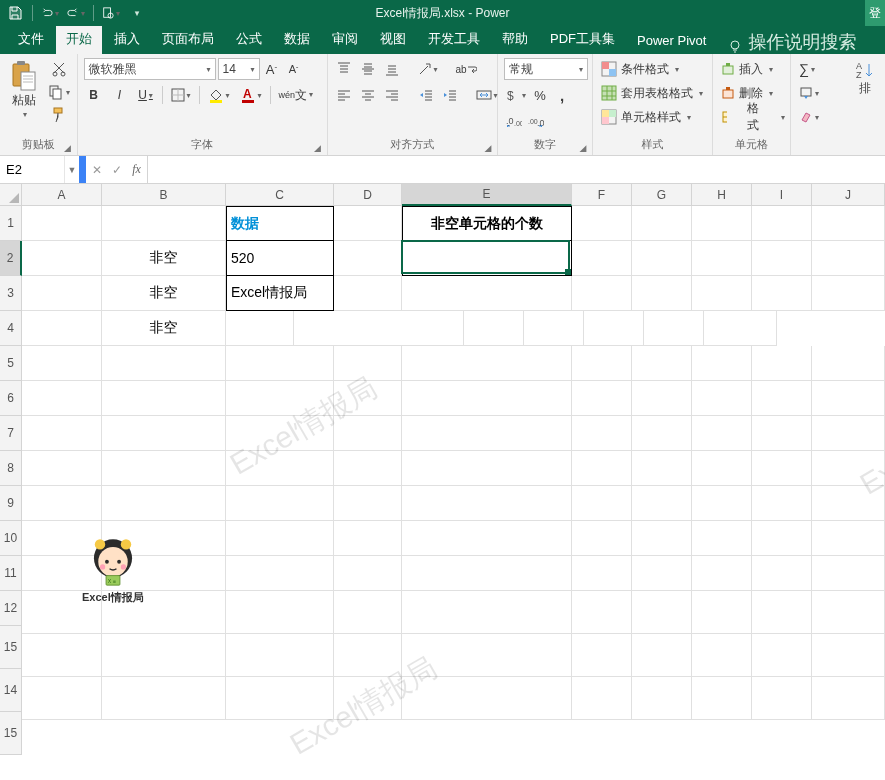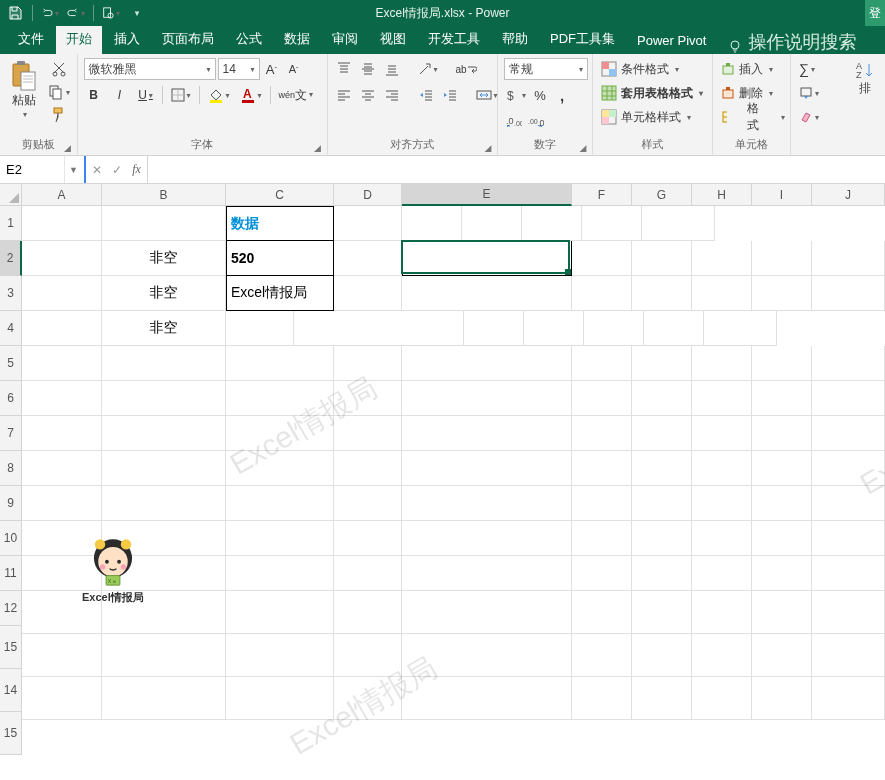--- a/index.html
+++ b/index.html
@@ -30,21 +30,21 @@
   .vstack { display: flex; flex-direction: column; gap: 1px; }
   .hstack { display: flex; align-items: center; gap: 2px; }
   .combo { height: 22px; border: 1px solid #bdbdbd; background: #fff; display: flex; align-items: center; padding: 0 4px; font-size: 12px; color: #444; }
   .combo .arrow { margin-left: auto; font-size: 8px; color: #666; padding-left: 4px; }
   .big-btn { display: flex; flex-direction: column; align-items: center; gap: 2px; padding: 2px 4px; }
   .big-btn .lbl { font-size: 12px; color: #3b3b3b; text-align: center; line-height: 1.1; }
   svg { display: block; }
 
   
   .formula-bar { height: 28px; border-bottom: 1px solid #d4d4d4; display: flex; align-items: stretch; background: #fff; }
-  .name-box { width: 86px; border-right: 2px solid #3b82f6; display: flex; align-items: center; }
+  .name-box { width: 86px; border-right: 7px solid #3b82f6; display: flex; align-items: center; }
   .name-box input { border: none; outline: none; width: 64px; padding: 0 6px; font-size: 13px; height: 100%; }
   .name-box .arrow { width: 18px; text-align: center; color: #777; font-size: 9px; border-left: 1px solid #e6e6e6; height: 100%; display: flex; align-items: center; justify-content: center; }
   .fx-btns { display: flex; align-items: center; border-right: 1px solid #d4d4d4; padding: 0 6px; gap: 10px; color: #9a9a9a; }
   .fx-btns .fx { font-style: italic; color: #666; font-family: "Times New Roman", serif; }
   .formula-input { flex: 1; padding: 0 6px; display: flex; align-items: center; }
 
   
   .grid-wrap { position: relative; height: calc(780px - 26px - 28px - 102px - 28px); overflow: hidden; }
   .select-all { position: absolute; left: 0; top: 0; width: 22px; height: 22px; background: #f3f3f3; border-right: 1px solid #d4d4d4; border-bottom: 1px solid #d4d4d4; }
   .select-all::after { content: ""; position: absolute; right: 2px; bottom: 2px; border: 5px solid transparent; border-right-color: #b7b7b7; border-bottom-color: #b7b7b7; }
@@ -328,21 +328,21 @@
   <div class="group" style="min-width:120px;">
     <div class="group-body" style="flex-direction:column;gap:2px;">
       <div class="hstack btn drop" style="width:112px;justify-content:flex-start;gap:4px;">
         <svg width="16" height="16">
             <rect x="1" y="1" width="14" height="14" fill="none" stroke="#888"></rect>
             <rect x="1" y="1" width="7" height="7" fill="#f28e8e"></rect>
             <rect x="8" y="8" width="7" height="7" fill="#8ec3f2"></rect>
           </svg>
         <span>条件格式</span>
       </div>
-      <div class="hstack btn drop" style="width:112px;justify-content:flex-start;gap:4px;font-weight:bold;">
+      <div class="hstack btn drop" style="width:112px;justify-content:flex-start;gap:4px;">
         <svg width="16" height="16">
             <rect x="1" y="1" width="14" height="14" fill="#c6e0b4" stroke="#70ad47"></rect>
             <path stroke="#70ad47" d="M1 6h14M1 11h14M6 1v14M11 1v14"></path>
           </svg>
         <span>套用表格格式</span>
       </div>
       <div class="hstack btn drop" style="width:112px;justify-content:flex-start;gap:4px;">
         <svg width="16" height="16">
             <rect x="1" y="1" width="14" height="14" fill="none" stroke="#888"></rect>
             <rect x="1" y="1" width="7" height="7" fill="#ffe699"></rect>
@@ -477,30 +477,31 @@
         <rect x="22" y="48" width="16" height="11" rx="1" fill="#9acb5b" stroke="#5f8f2e"></rect>
         <text x="24" y="56" font-size="6" fill="#2e6b12">X ≡</text>
       </svg>
       <span class="name">Excel情报局</span>
     </div>
   <div class="row">
         <div class="cell" style="width: 80px; height: 35px; font-size: 12px;"></div>
         <div class="cell" style="width: 124px; height: 35px; font-size: 14px;"></div>
         <div class="cell b-top b-left b-right b-bottom header-cell" style="width: 108px; height: 35px; font-size: 14px;">数据</div>
         <div class="cell" style="width: 68px; height: 35px; font-size: 12px;"></div>
+        <div class="cell b-top b-left b-right b-bottom center bold" style="width: 170px; height: 35px; font-size: 14px;">非空单元格的个数</div>
         <div class="cell" style="width: 60px; height: 35px; font-size: 12px;"></div>
         <div class="cell" style="width: 60px; height: 35px; font-size: 12px;"></div>
         <div class="cell" style="width: 60px; height: 35px; font-size: 12px;"></div>
         <div class="cell" style="width: 60px; height: 35px; font-size: 12px;"></div>
         <div class="cell" style="width: 73px; height: 35px; font-size: 12px;"></div>
       </div>
       <div class="row">
         <div class="cell" style="width: 80px; height: 35px; font-size: 12px;"></div>
         <div class="cell center" style="width: 124px; height: 35px; font-size: 14px;">非空</div>
-        <div class="cell b-left b-right b-bottom" style="width: 108px; height: 35px; font-size: 14px; font-weight: bold;">520</div>
+        <div class="cell b-left b-right b-bottom" style="width: 108px; height: 35px; font-size: 14px;">520</div>
         <div class="cell" style="width: 68px; height: 35px; font-size: 12px;"></div>
         <div class="cell b-left b-right b-bottom" style="width: 170px; height: 35px; font-size: 14px;"></div>
         <div class="cell" style="width: 60px; height: 35px; font-size: 12px;"></div>
         <div class="cell" style="width: 60px; height: 35px; font-size: 12px;"></div>
         <div class="cell" style="width: 60px; height: 35px; font-size: 12px;"></div>
         <div class="cell" style="width: 60px; height: 35px; font-size: 12px;"></div>
         <div class="cell" style="width: 73px; height: 35px; font-size: 12px;"></div>
       </div>
       <div class="row">
         <div class="cell" style="width: 80px; height: 35px; font-size: 12px;"></div>

